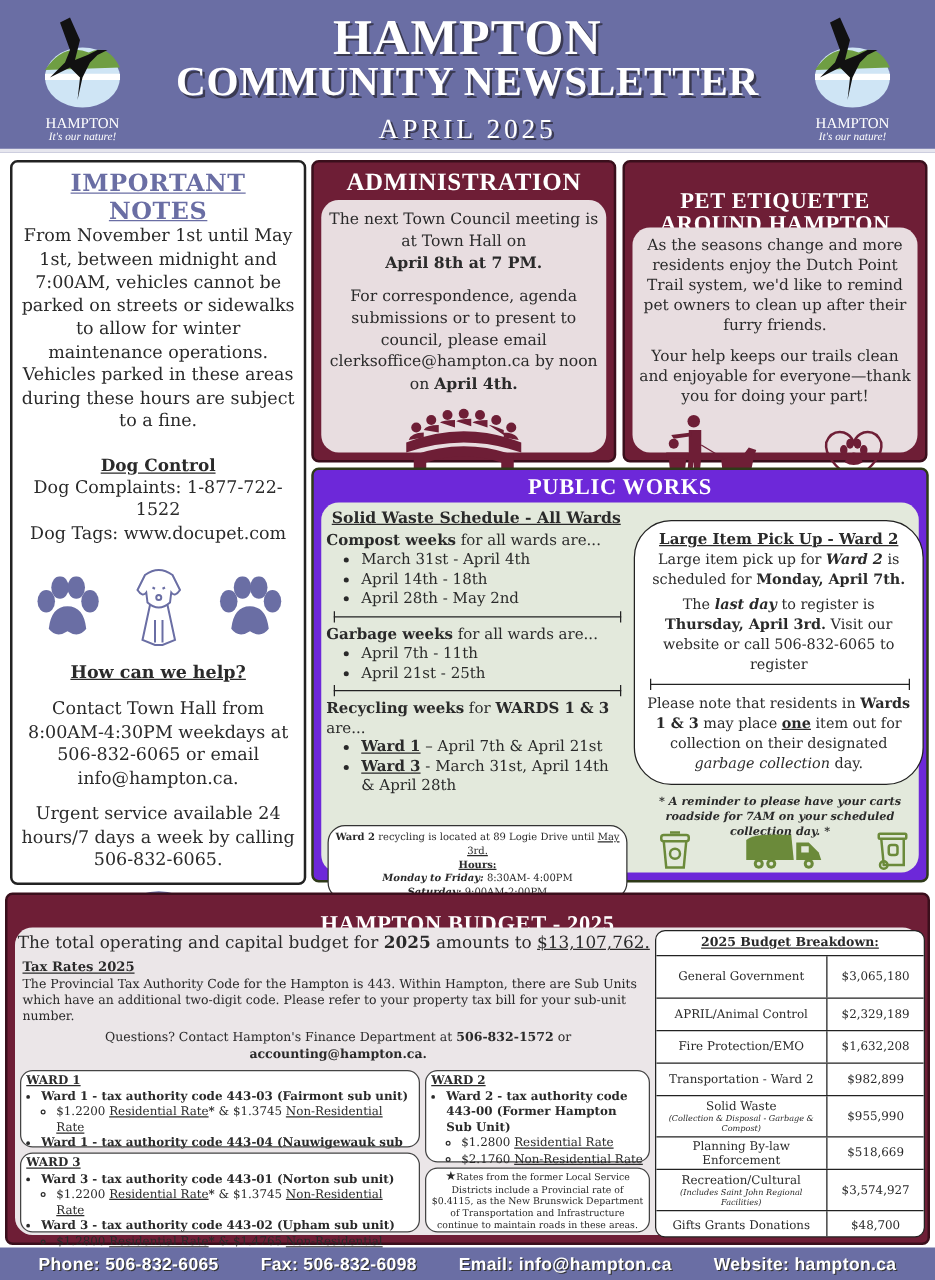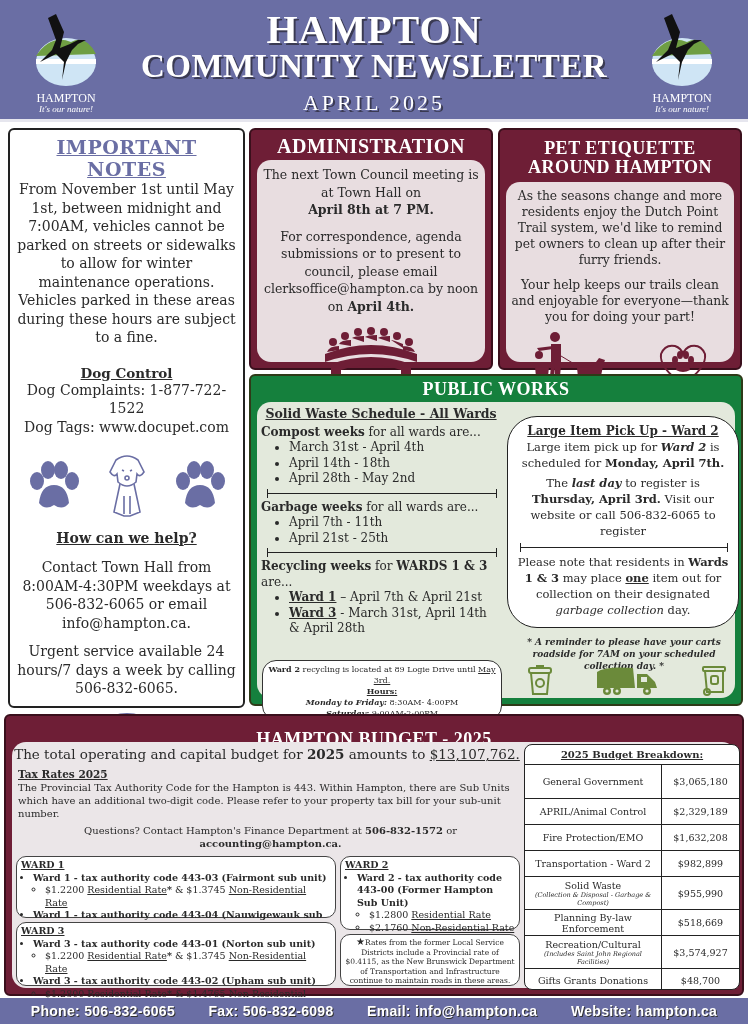--- a/index.html
+++ b/index.html
@@ -23,24 +23,24 @@
 .icons-row{display:flex;justify-content:space-around;align-items:center;margin:16px 0 10px}
 
 .admin{left:249px;top:128px;width:244px;height:242px;background:#6e1e36;border:2px solid #3a0f1c}
 .admin .hd,.pet .hd{color:#fff;font-family:"Liberation Serif",serif;font-weight:bold;text-align:center;letter-spacing:0.5px}
 .admin .hd{font-size:20px;padding-top:5px;height:30px}
 .inner-pink{background:#e8dde0;border-radius:14px;position:absolute;left:6px;right:6px;bottom:6px;text-align:center;padding:6px 4px}
 .admin .inner-pink{top:30px}
 .inner-pink p{font-size:12.5px;line-height:17.5px;margin-bottom:9px}
 
 .pet{left:498px;top:128px;width:244px;height:242px;background:#6e1e36;border:2px solid #3a0f1c}
-.pet .hd{font-size:18px;line-height:19px;padding-top:9px}
+.pet .hd{font-size:18px;line-height:19px;padding-top:21px}
 .pet .inner-pink{top:52px}
 
-.works{left:249px;top:374px;width:494px;height:332px;background:#15803d;border:2px solid #2e3a18}
+.works{left:249px;top:374px;width:494px;height:332px;background:#6d28d9;border:2px solid #2e3a18}
 .works .hd{position:absolute;left:0;right:0;top:3px;text-align:center;color:#fff;font-family:"Liberation Serif",serif;font-weight:bold;font-size:18px;letter-spacing:0.5px}
 .works .inner{position:absolute;left:6px;right:6px;top:26px;bottom:6px;background:#e3e9dc;border-radius:14px}
 .waste{position:absolute;left:4px;top:4px;width:240px;font-size:12px;line-height:15.5px}
 .waste .st{text-align:center;font-weight:bold;text-decoration:underline;font-size:12.5px;margin-bottom:3px}
 .waste ul{margin-left:28px}
 .waste li{list-style:disc}
 .rule{height:9px;margin:2px 4px 2px 6px;position:relative}
 .rule:before{content:"";position:absolute;left:0;right:0;top:4px;border-top:1.5px solid #222}
 .rule:after{content:"";position:absolute;left:0;right:0;top:0;height:9px;border-left:1.5px solid #222;border-right:1.5px solid #222}
 .recy{position:absolute;left:5px;top:258px;width:240px;height:60px;border:1.5px solid #333;border-radius:14px;background:#fff;text-align:center;font-size:8px;line-height:10.5px;padding:3px 2px}

